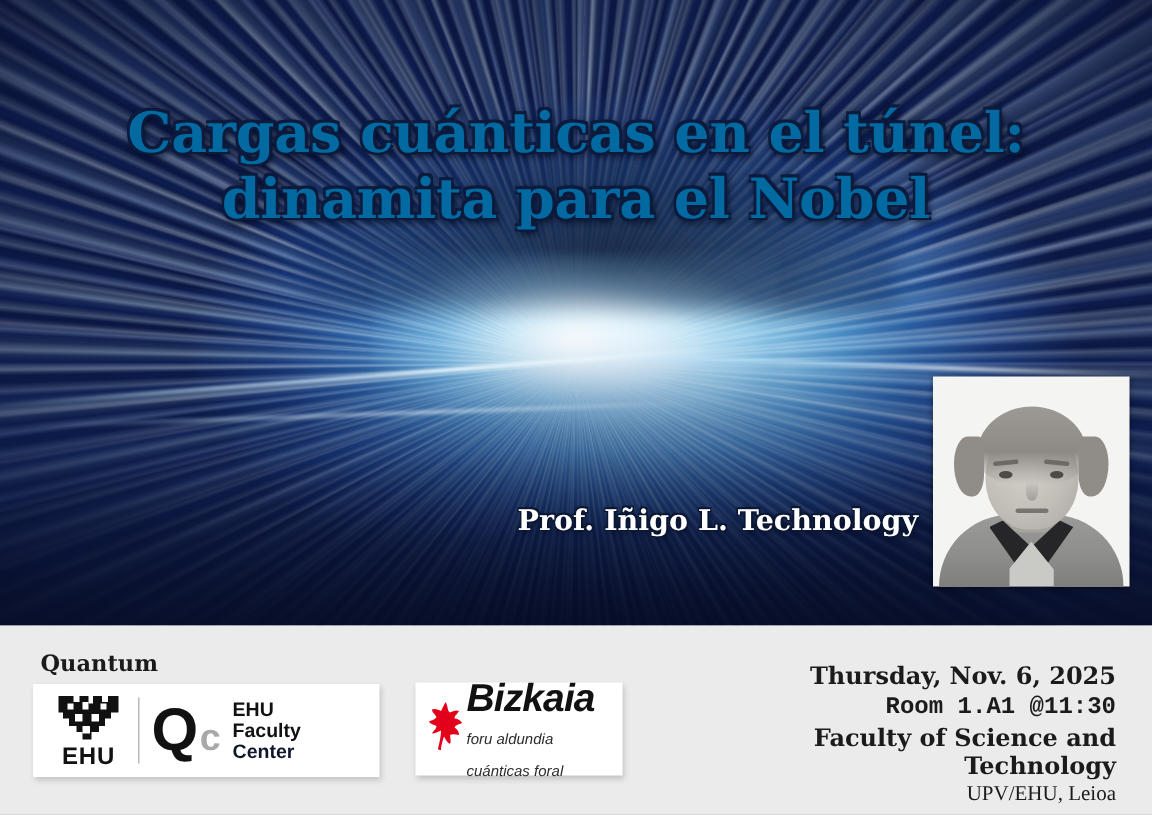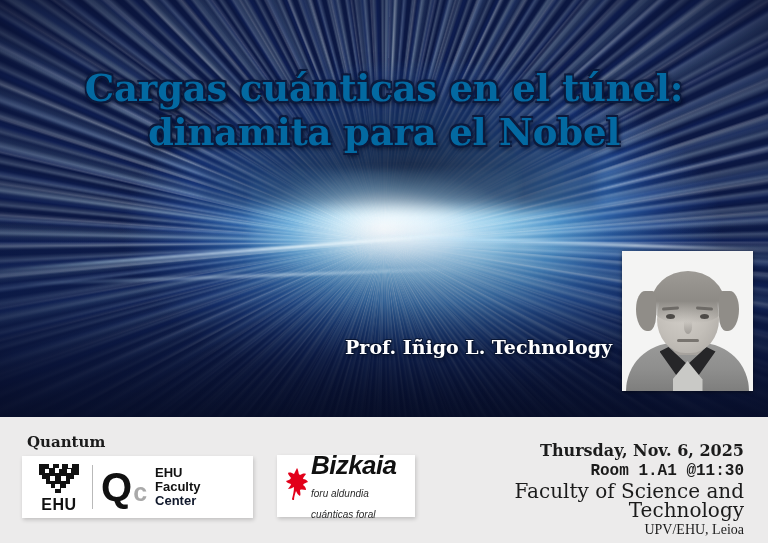--- a/index.html
+++ b/index.html
@@ -466,22 +466,23 @@
     line-height: 21px;
     text-align: right;
   }
   .ev-room {
     font-weight: bold;
     font-size: 16px;
     line-height: 21px;
     font-family: Liberation Mono, monospace;
   }
   .ev-faculty {
-    font-size: 20px;
+    font-size: 16px;
     line-height: 19px;
+    font-weight: bold;
   }
   .ev-campus {
     font-size: 14px;
     line-height: 19px;
     font-family: Liberation Serif, serif;
   }
 </style>
 </head>
 <body>
 

